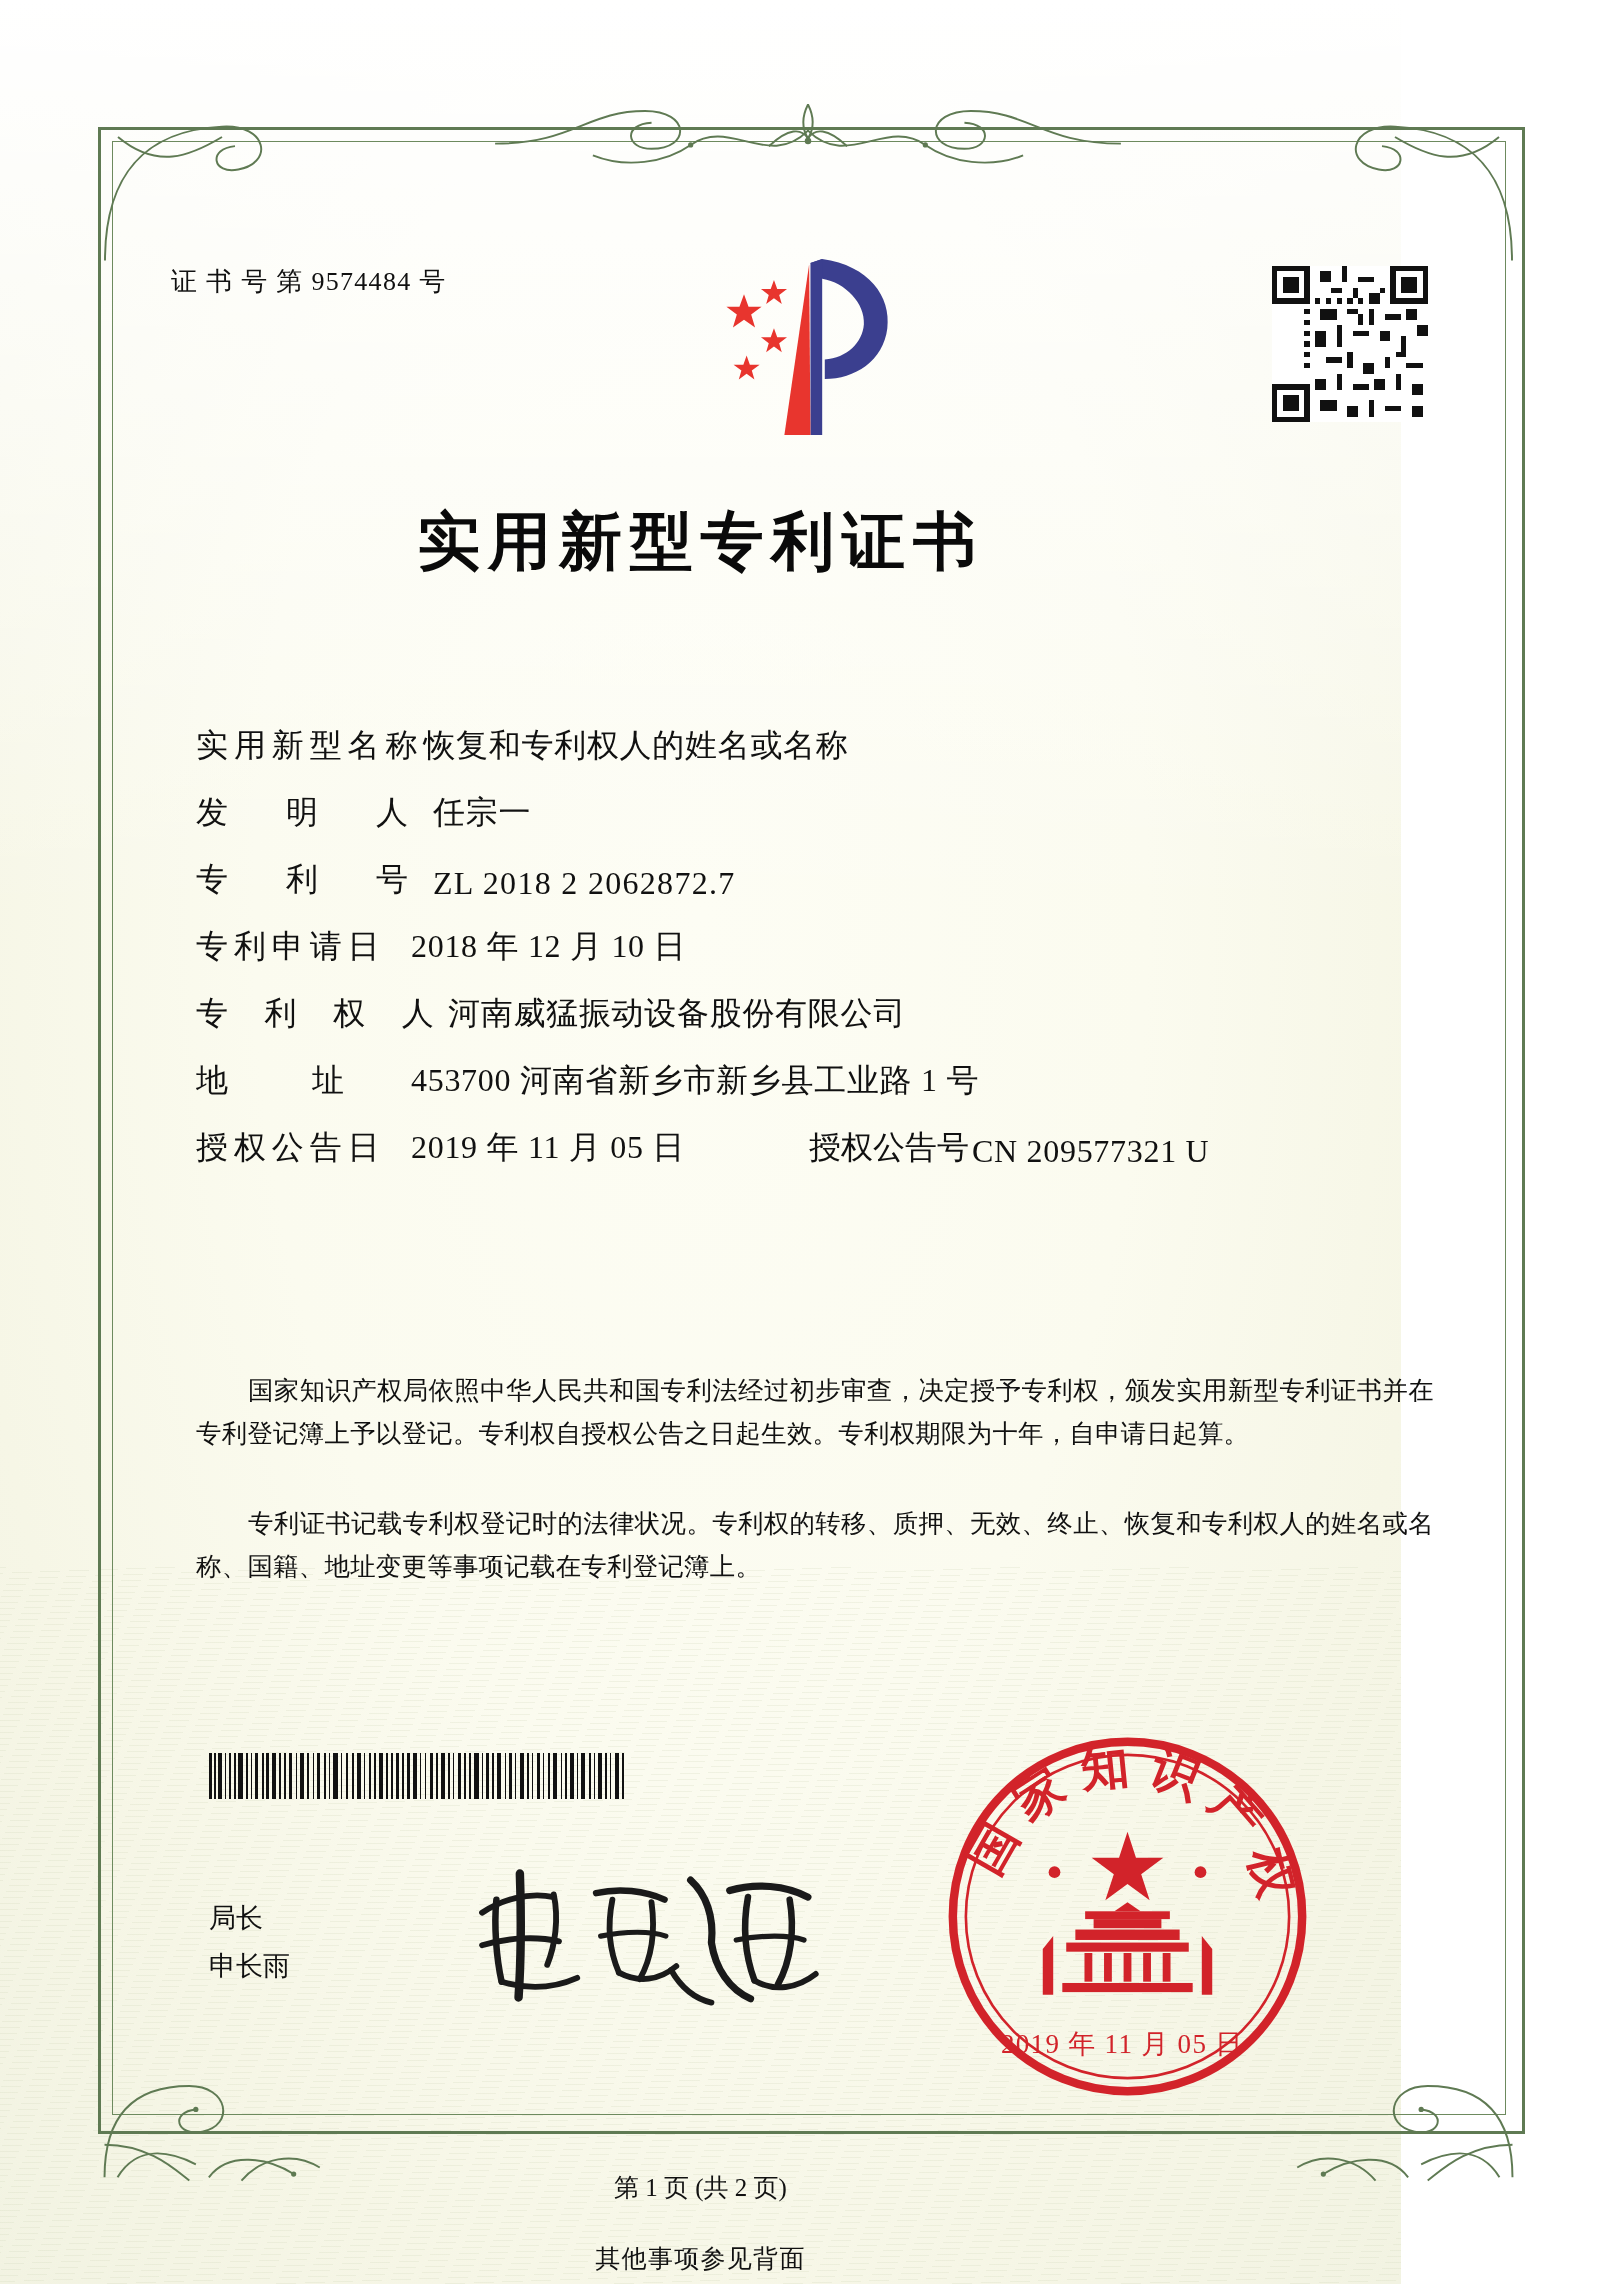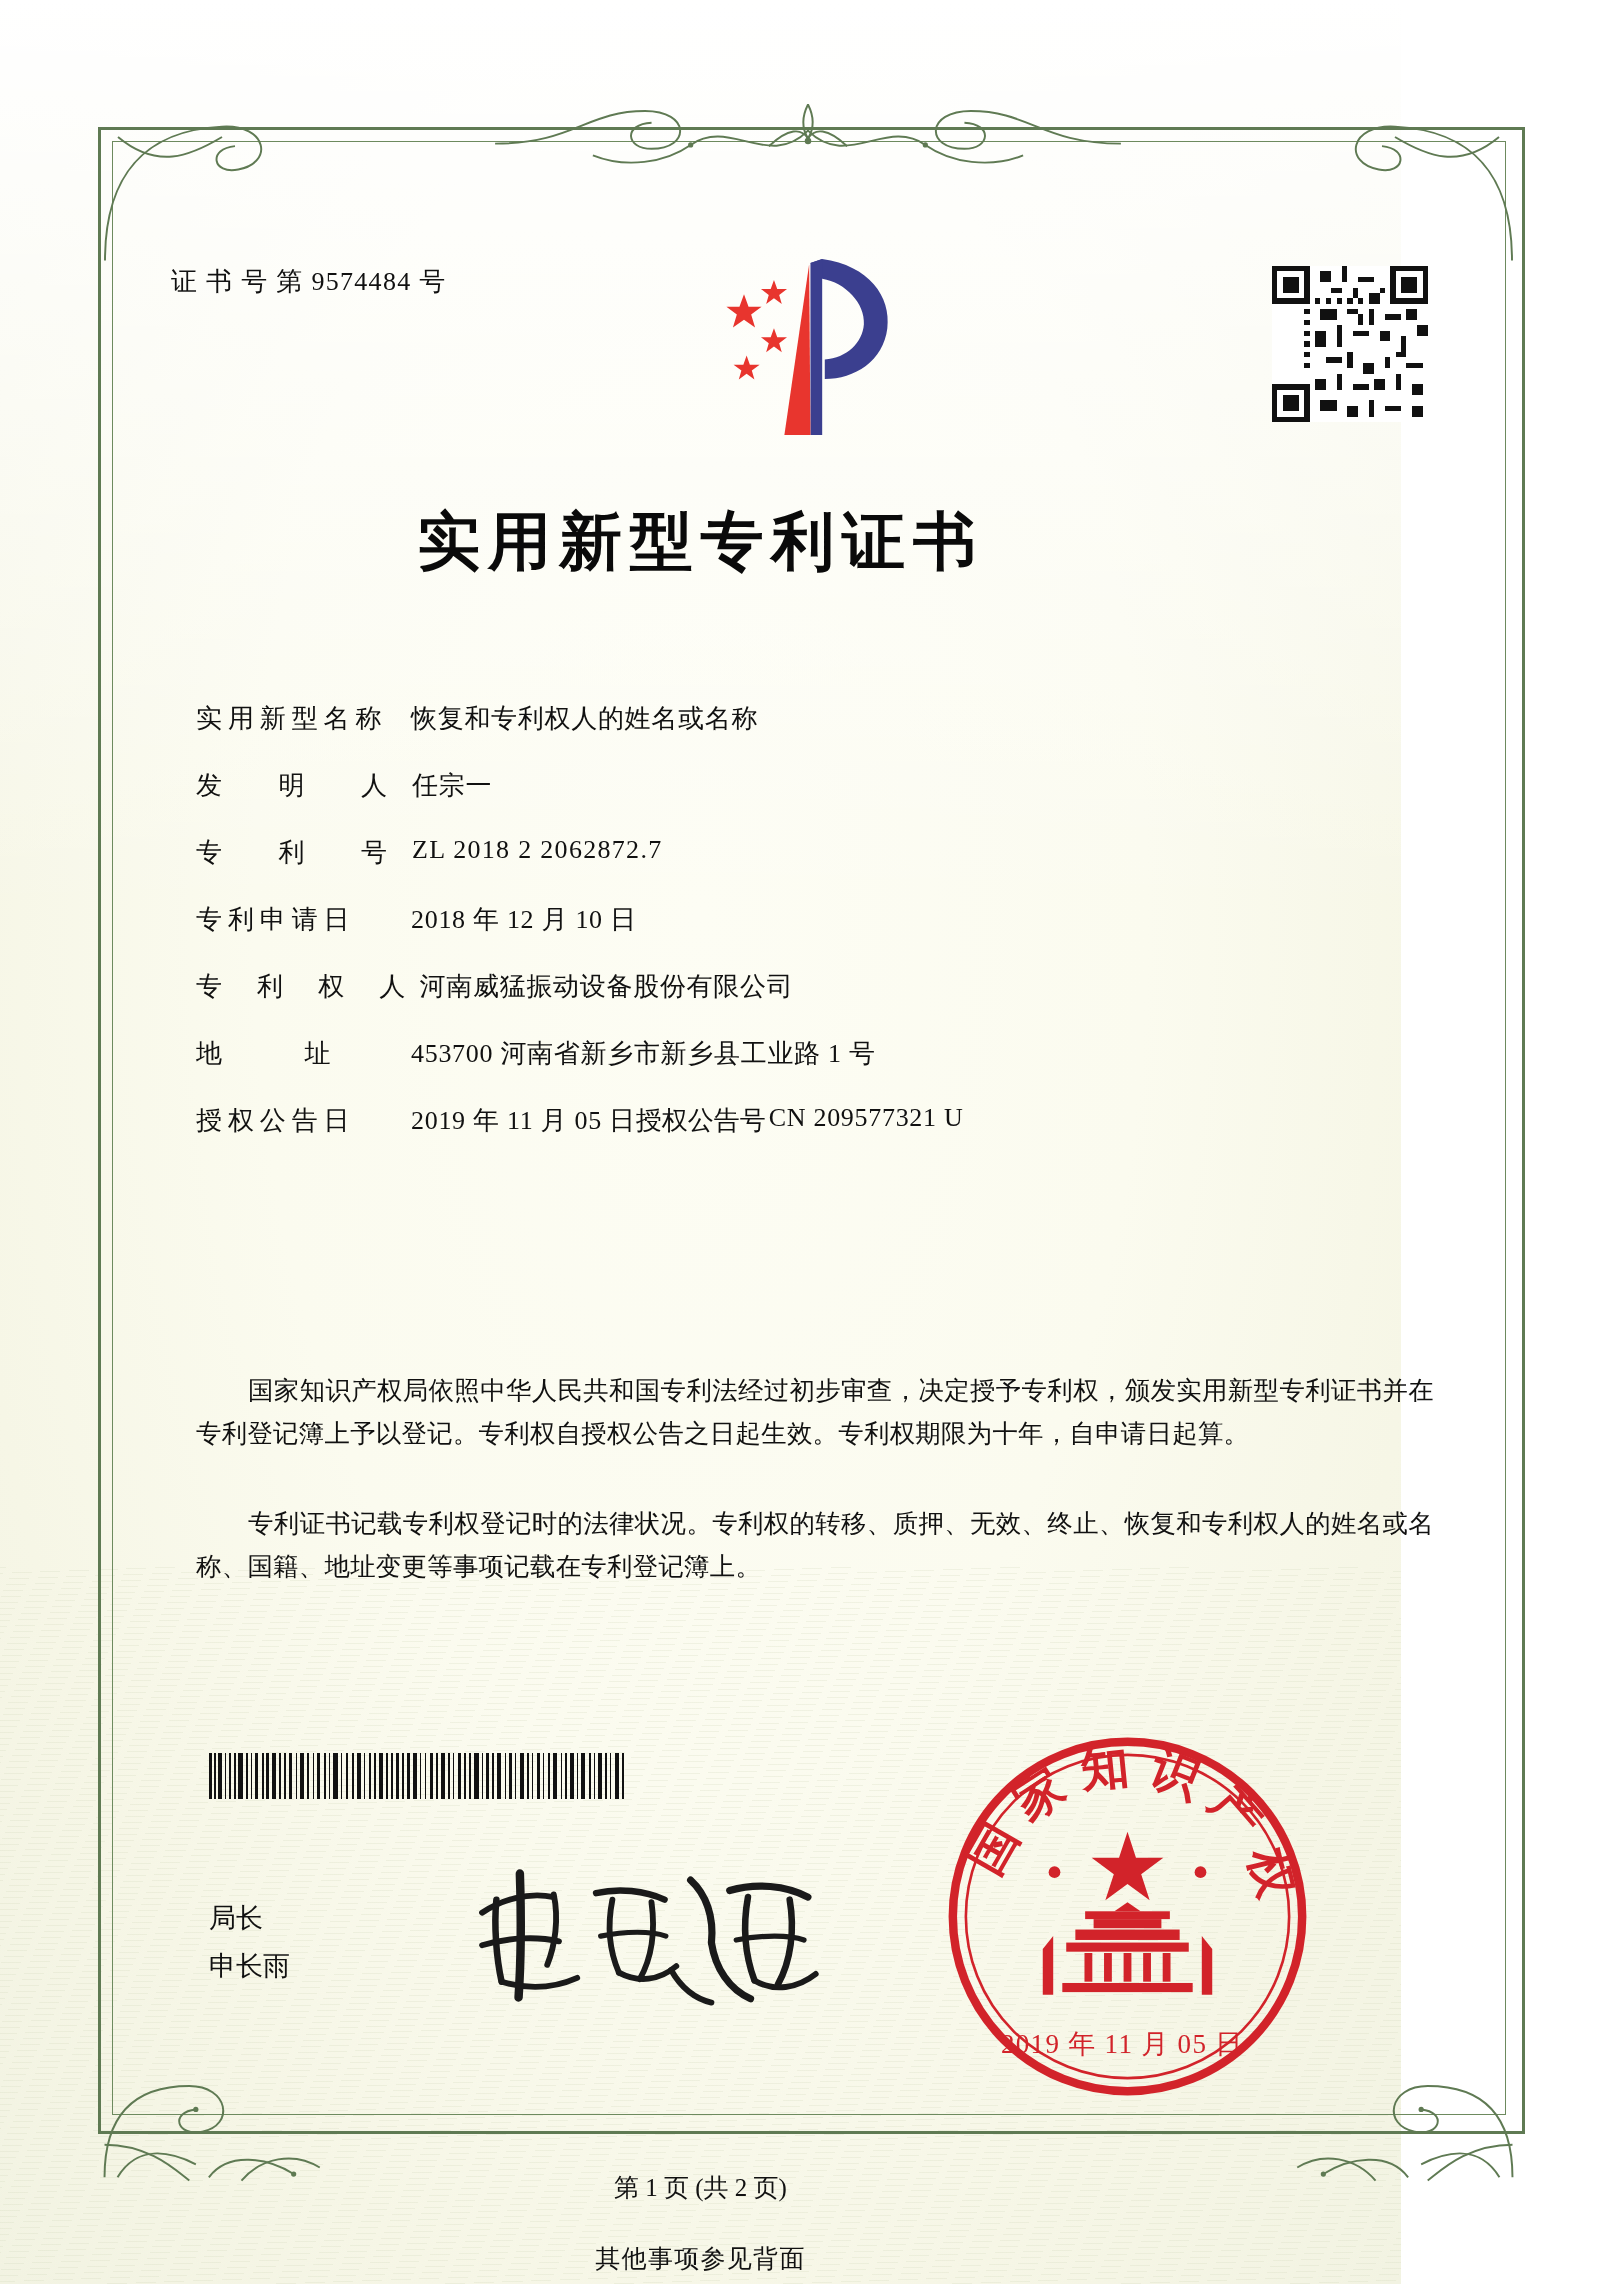--- a/index.html
+++ b/index.html
@@ -89,38 +89,38 @@
 
   
   .fields {
     position: absolute;
     left: 196px;
     top: 701px;
     width: 1238px;
   }
   .field-row {
     display: flex;
-    align-items: flex-start;
+    align-items: flex-end;
     height: 67px;
-    font-size: 26px;
+    font-size: 32px;
     color: #111;
     white-space: nowrap;
   }
   .field-label {
     display: inline-block;
     min-width: 215px;
     letter-spacing: 0px;
   }
   .field-label.sp1 { letter-spacing: 14.3px; }
   .field-label.sp2 { letter-spacing: 25px; }
   .field-label.sp3 { letter-spacing: 5.9px; }
   .field-label.sp4 { letter-spacing: 38px; }
   .field-value { letter-spacing: 0.7px; }
   .field-value.latin { font-family: "Liberation Serif", serif; letter-spacing: 1.3px; }
-  .field-row.dual .second-label { }
+  .field-row.dual .second-label { margin-left: 124px; }
 
   
   .para {
     position: absolute;
     left: 196px;
     width: 1238px;
     font-size: 25.4px;
     line-height: 43px;
     color: #111;
     text-align: justify;

